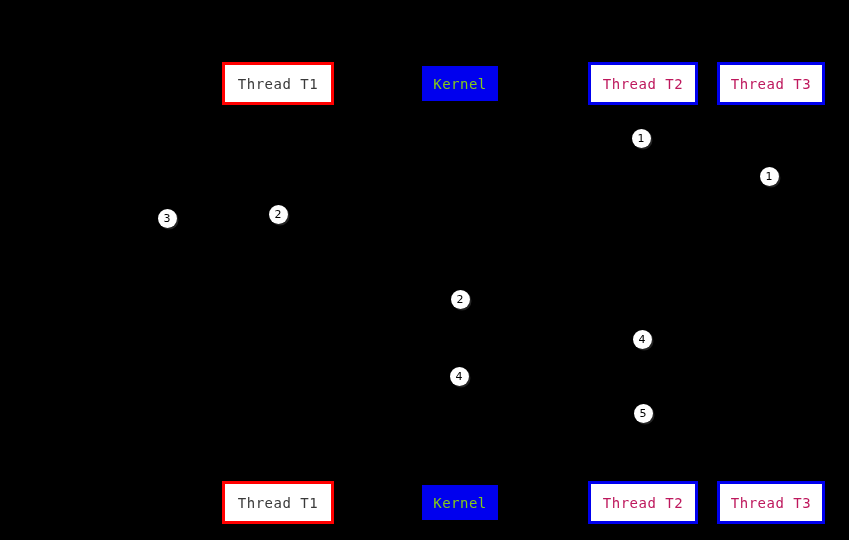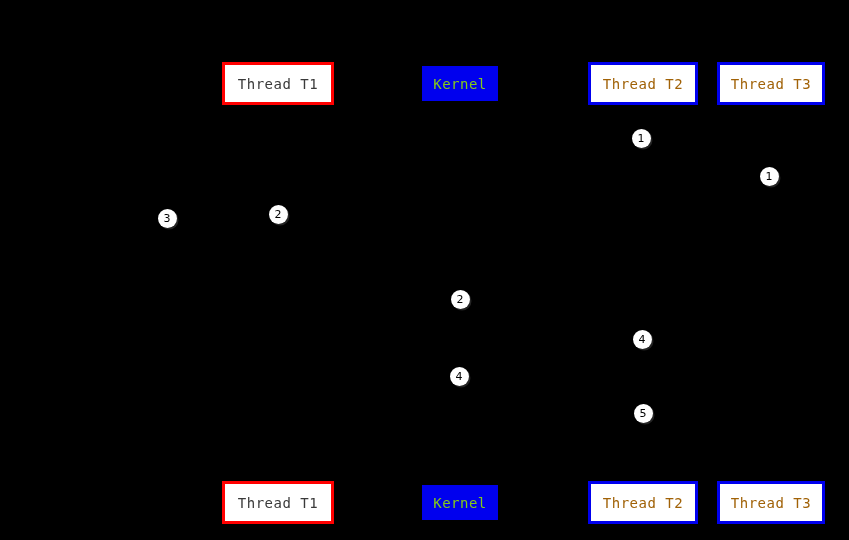--- a/index.html
+++ b/index.html
@@ -30,21 +30,21 @@
     line-height: 1;
   }
   .participant.red {
     background: #ffffff;
     border: 3px solid #ff0000;
     color: #3a3a3a;
   }
   .participant.blueline {
     background: #ffffff;
     border: 3px solid #0000ee;
-    color: #a16207;
+    color: #be185d;
   }
   .participant.bluefill {
     background: #0000ee;
     border: 1px solid #0000ee;
     color: #84cc16;
   }
 
   
   .lifeline {
     position: absolute;

